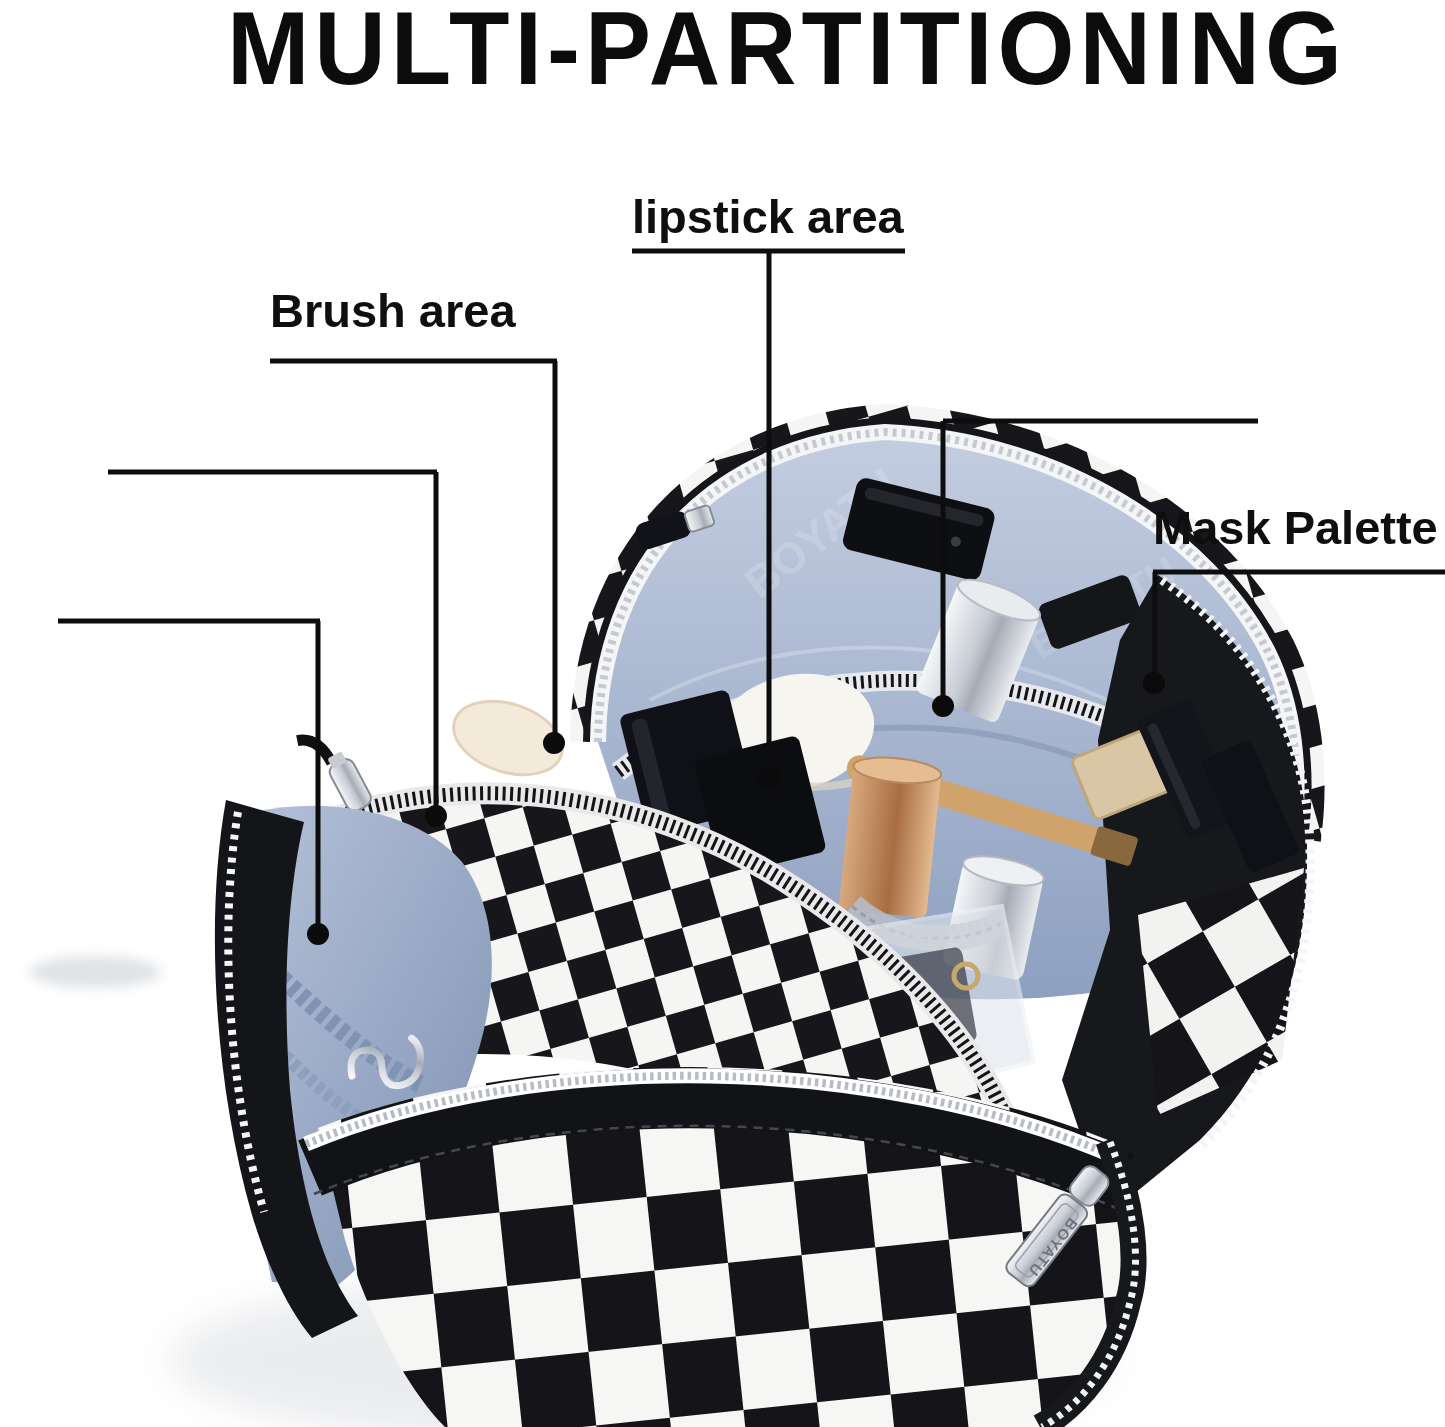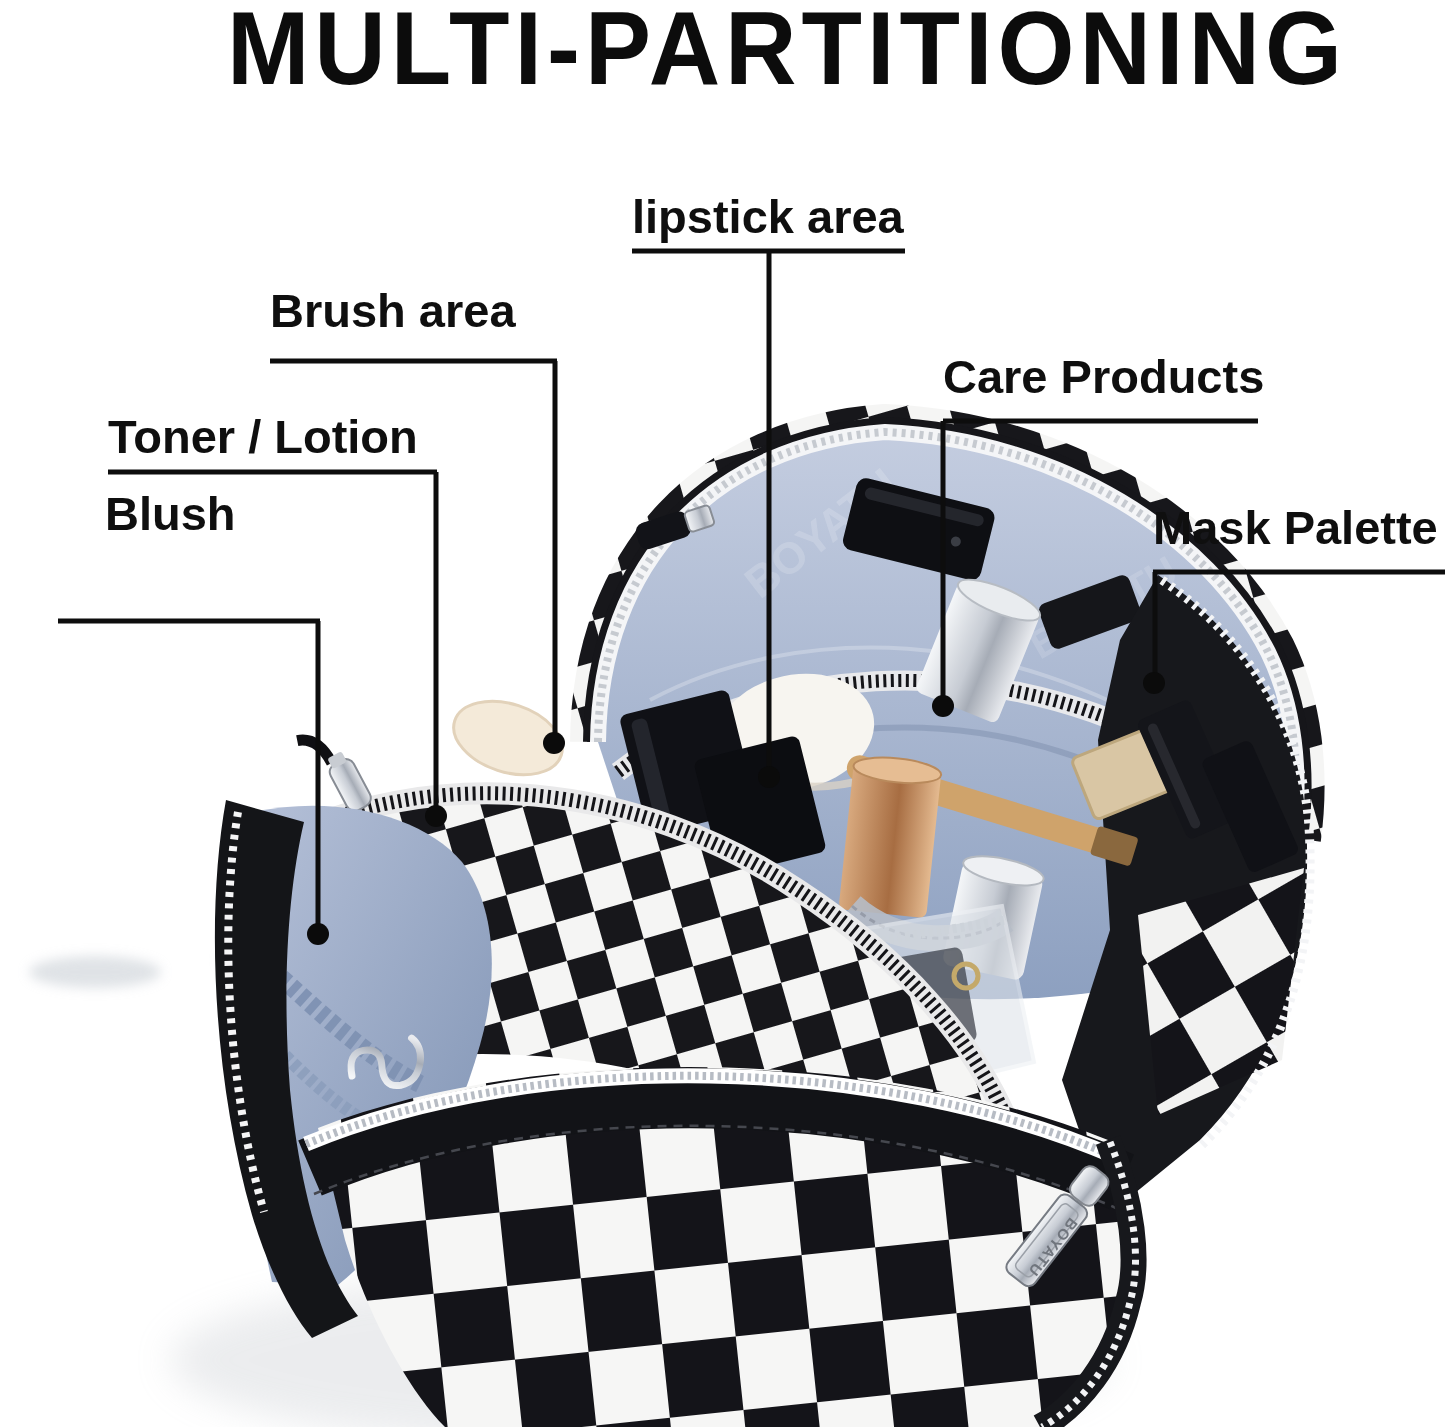--- a/index.html
+++ b/index.html
@@ -226,20 +226,17 @@
       </g>
     </g>
   </svg>
 
   <div class="title">MULTI-PARTITIONING</div>
 
   <div class="lbl" style="left:632px;top:192px;width:273px;">lipstick area</div>
 
   <div class="lbl" style="left:270px;top:286px;width:287px;">Brush area</div>
 
-  <div class="lbl" style="left:108px;top:412px;width:329px;">Toner / Lotion</div>
-
-  <div class="lbl" style="left:105px;top:489px;width:250px;">Blush</div>
-
-  <div class="lbl" style="left:943px;top:352px;width:315px;">Care Products</div>
+
+
 
   <div class="lbl" style="left:1153px;top:503px;width:292px;">Mask Palette</div>
 </div>
 
 </body></html>

